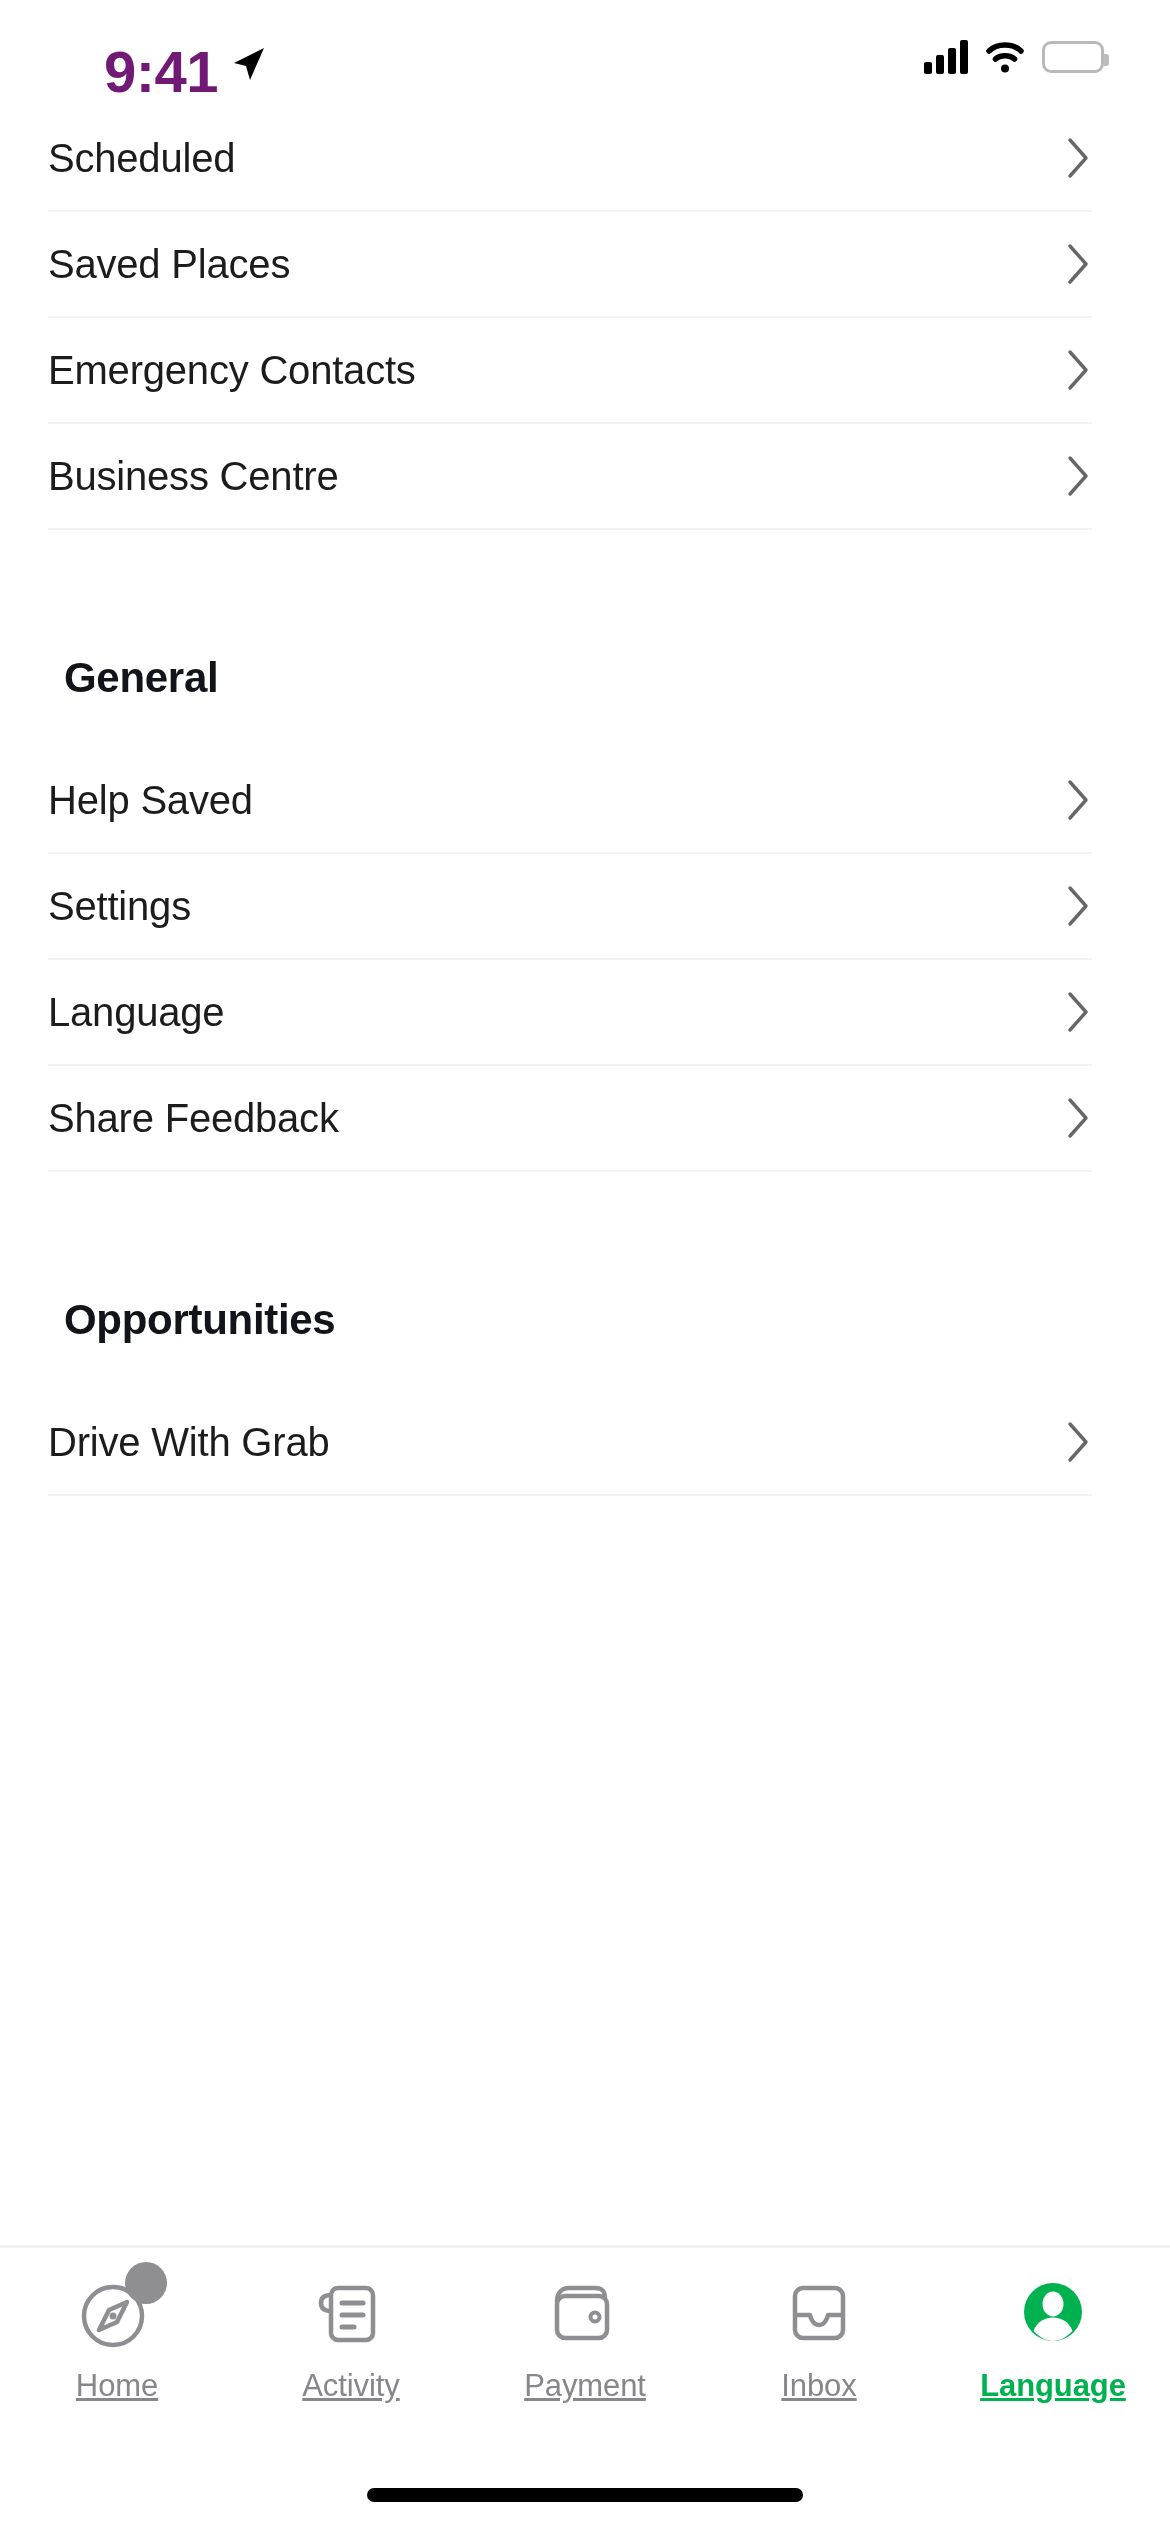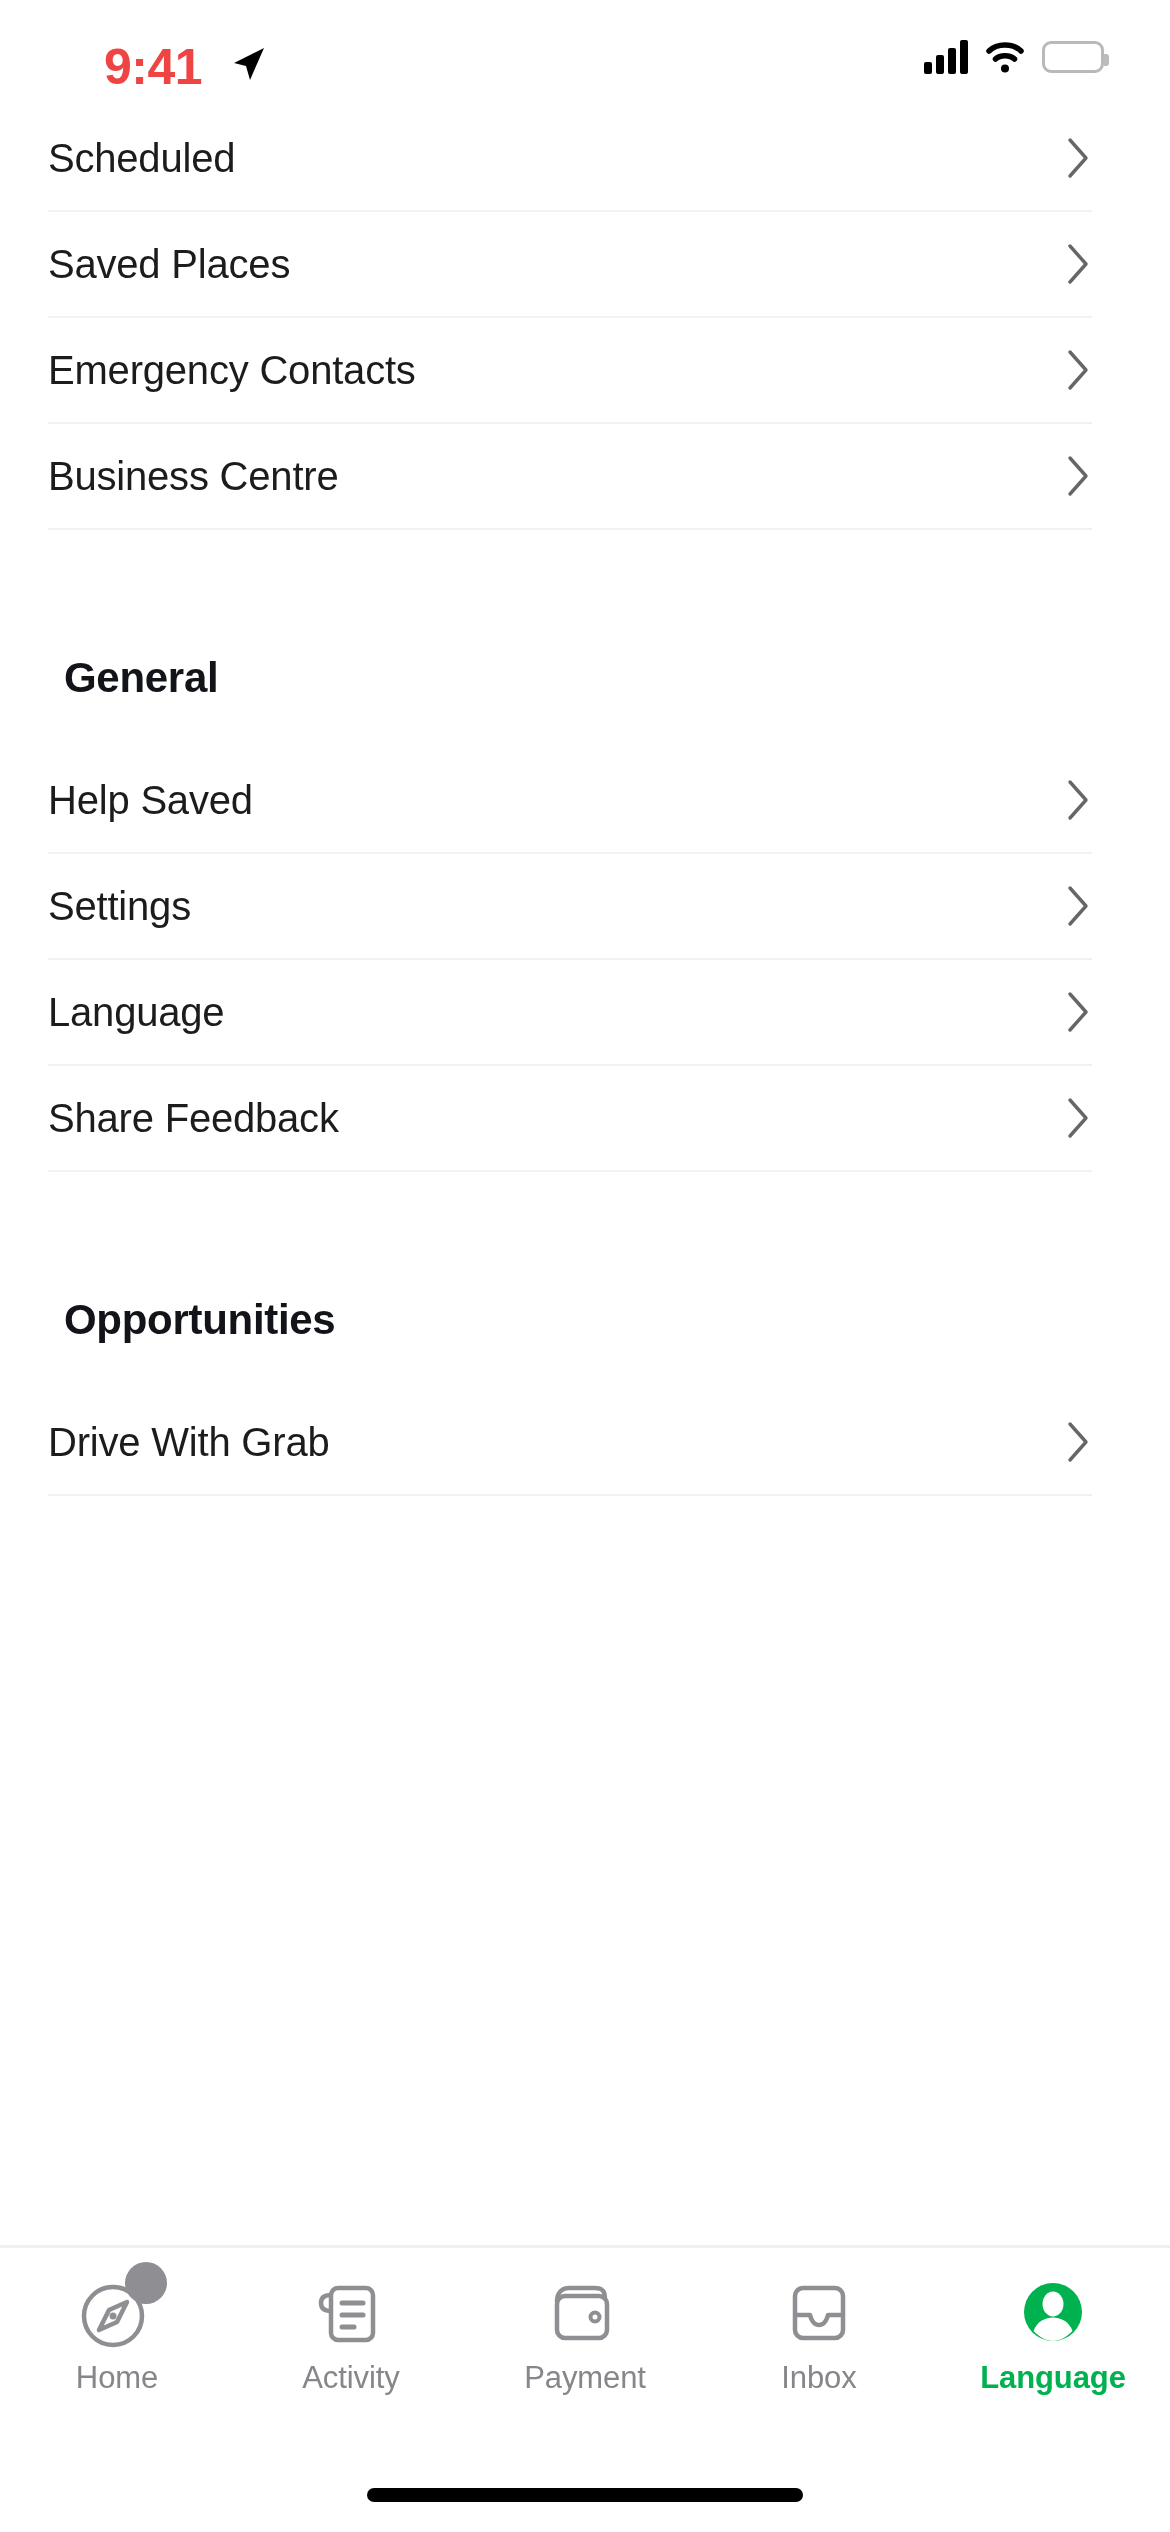--- a/index.html
+++ b/index.html
@@ -18,21 +18,21 @@
 
   
   .statusbar {
     position:absolute; top:0; left:0;
     width:1170px; height:128px;
     background:#ffffff;
     z-index:40;
   }
   .sb-time {
     position:absolute; left:104px; top:38px;
-    font-size:50px; font-weight:bold; color:#ef4444;
+    font-size:58px; font-weight:bold; color:#701a75;
     letter-spacing:-0.5px;
   }
   .sb-loc {
     position:absolute; left:228px; top:44px;
     width:40px; height:40px;
   }
   .sb-right {
     position:absolute; right:66px; top:40px;
     display:flex; align-items:center; gap:17px;
   }
@@ -121,23 +121,24 @@
     display:flex; flex-direction:column;
     align-items:center;
     padding-top:22px;
   }
   .tab-icon {
     position:relative;
     width:84px; height:84px;
     display:flex; align-items:center; justify-content:center;
   }
   .tab-label {
-    margin-top:6px;
+    margin-top:14px;
     font-size:31px; color:#86868b; font-weight:400;
     letter-spacing:-0.1px;
+    text-decoration:underline;
   }
   .tab.active .tab-label { color:#00b14f; font-weight:bold; }
   .home-badge {
     position:absolute; right:-8px; top:-8px;
     width:42px; height:42px; border-radius:50%;
     background:#8e8e93;
   }
 
   .home-indicator {
     position:absolute; left:50%; bottom:30px;

